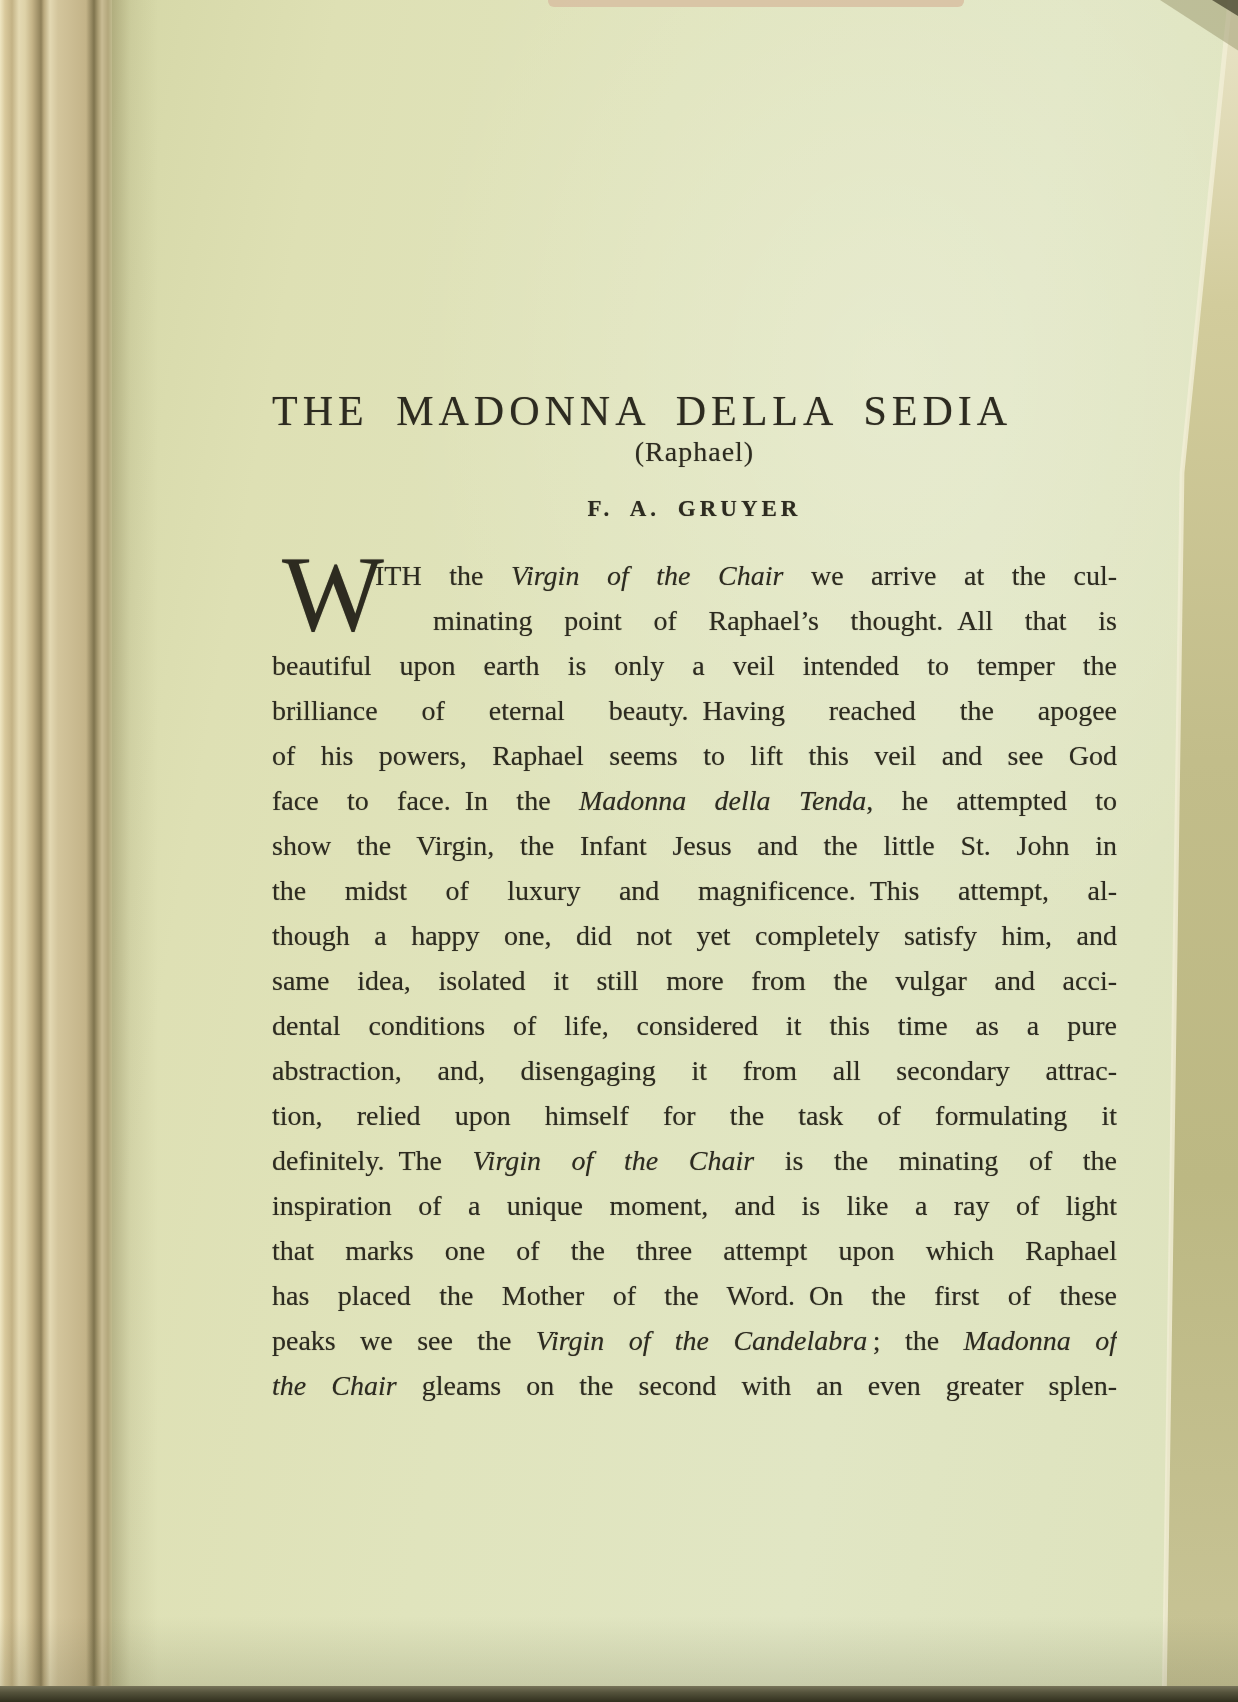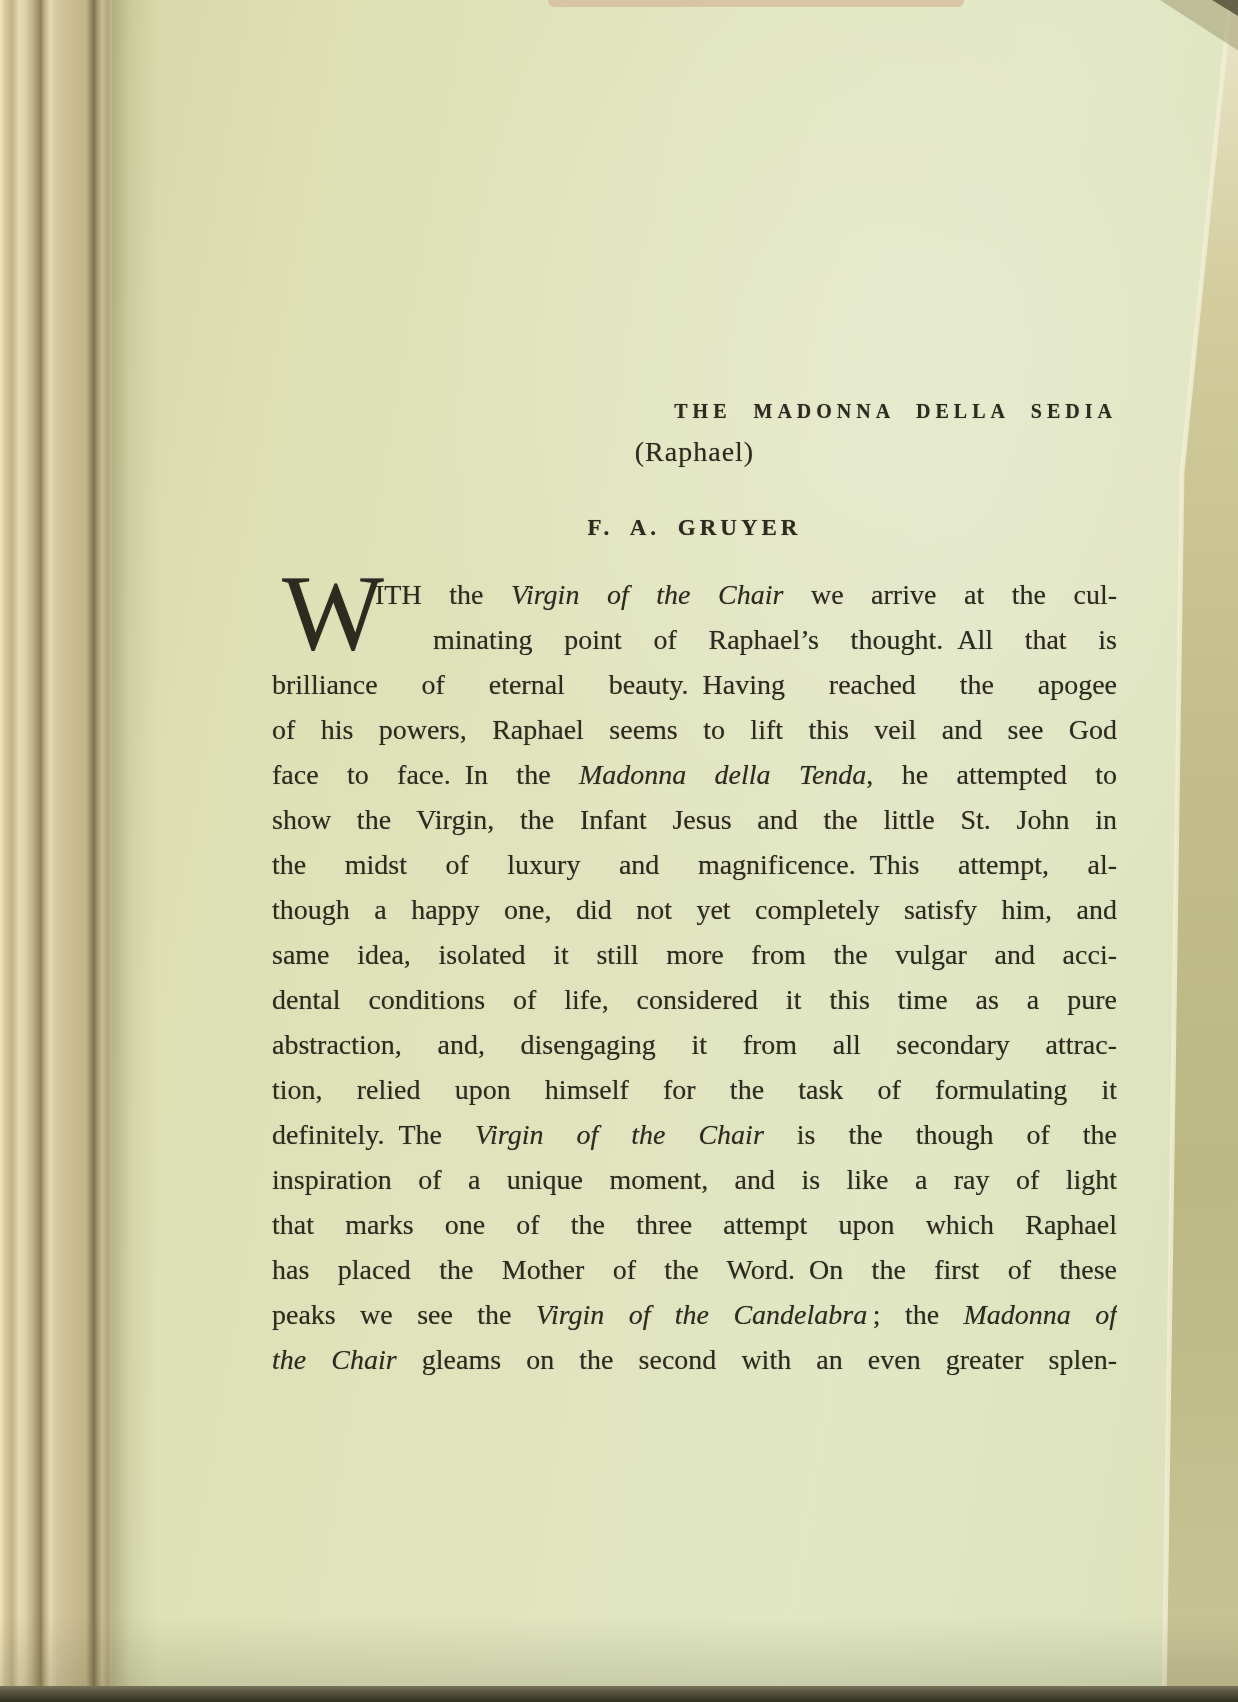--- a/index.html
+++ b/index.html
@@ -59,30 +59,30 @@
     background:linear-gradient(180deg, rgba(90,90,60,0) 0%, rgba(90,90,60,0.18) 100%);
   }
   
   .content{
     position:absolute;left:272px;top:0;width:845px;
     color:#2d2b20;
     text-shadow:0 0 1px rgba(45,43,32,0.45);
   }
   .title{
     margin:393px 0 0 0;
-    font-size:20px;line-height:36px;font-weight:bold;
-    text-align:right;letter-spacing:5px;word-spacing:12px;
+    font-size:42px;line-height:36px;font-weight:normal;
+    text-align:left;letter-spacing:5px;word-spacing:12px;
   }
   .subtitle{
     margin:7px 0 0 0;
     font-size:28px;line-height:32px;font-weight:normal;
     text-align:center;letter-spacing:1px;
   }
   .author{
-    margin:47px 0 0 0;
+    margin:28px 0 0 0;
     font-size:23px;line-height:26px;font-weight:bold;
     text-align:center;letter-spacing:4px;word-spacing:8px;
   }
   .body-text{
     position:relative;
     margin-top:31px;
     font-size:28px;
   }
   .dropcap{
     position:absolute;left:10px;top:-13px;
@@ -114,31 +114,32 @@
   <div class="bottom-bar"></div>
 
   <div class="content">
     <h1 class="title">THE MADONNA DELLA SEDIA</h1>
     <div class="subtitle">(Raphael)</div>
     <div class="author">F. A. GRUYER</div>
     <div class="body-text">
       <span class="dropcap">W</span>
     <div class="line l1"><span>ITH the </span><i>Virgin of the Chair</i><span> we arrive at the cul-</span></div>
         <div class="line l2"><span>minating point of Raphael’s thought. All that is</span></div>
+        <div class="line l3"><span>beautiful upon earth is only a veil intended to temper the</span></div>
         <div class="line l4"><span>brilliance of eternal beauty. Having reached the apogee</span></div>
         <div class="line l5"><span>of his powers, Raphael seems to lift this veil and see God</span></div>
         <div class="line l6"><span>face to face. In the </span><i>Madonna della Tenda</i><span>, he attempted to</span></div>
         <div class="line l7"><span>show the Virgin, the Infant Jesus and the little St. John in</span></div>
         <div class="line l8"><span>the midst of luxury and magnificence. This attempt, al-</span></div>
         <div class="line l9"><span>though a happy one, did not yet completely satisfy him, and</span></div>
         <div class="line l12"><span>same idea, isolated it still more from the vulgar and acci-</span></div>
         <div class="line l13"><span>dental conditions of life, considered it this time as a pure</span></div>
         <div class="line l14"><span>abstraction, and, disengaging it from all secondary attrac-</span></div>
         <div class="line l15"><span>tion, relied upon himself for the task of formulating it</span></div>
-        <div class="line l16"><span>definitely. The </span><i>Virgin of the Chair</i><span> is the though of the</span></div>
+        <div class="line l16"><span>definitely. The </span><i>Virgin of the Chair</i><span> is the minating of the</span></div>
         <div class="line l17"><span>inspiration of a unique moment, and is like a ray of light</span></div>
         <div class="line l18"><span>that marks one of the three attempt upon which Raphael</span></div>
         <div class="line l19"><span>has placed the Mother of the Word. On the first of these</span></div>
         <div class="line l20"><span>peaks we see the </span><i>Virgin of the Candelabra</i><span> ; the </span><i>Madonna of</i></div>
         <div class="line l21"><i>the Chair</i><span> gleams on the second with an even greater splen-</span></div>
       </div>
   </div>
 </div>
 
 </body></html>

